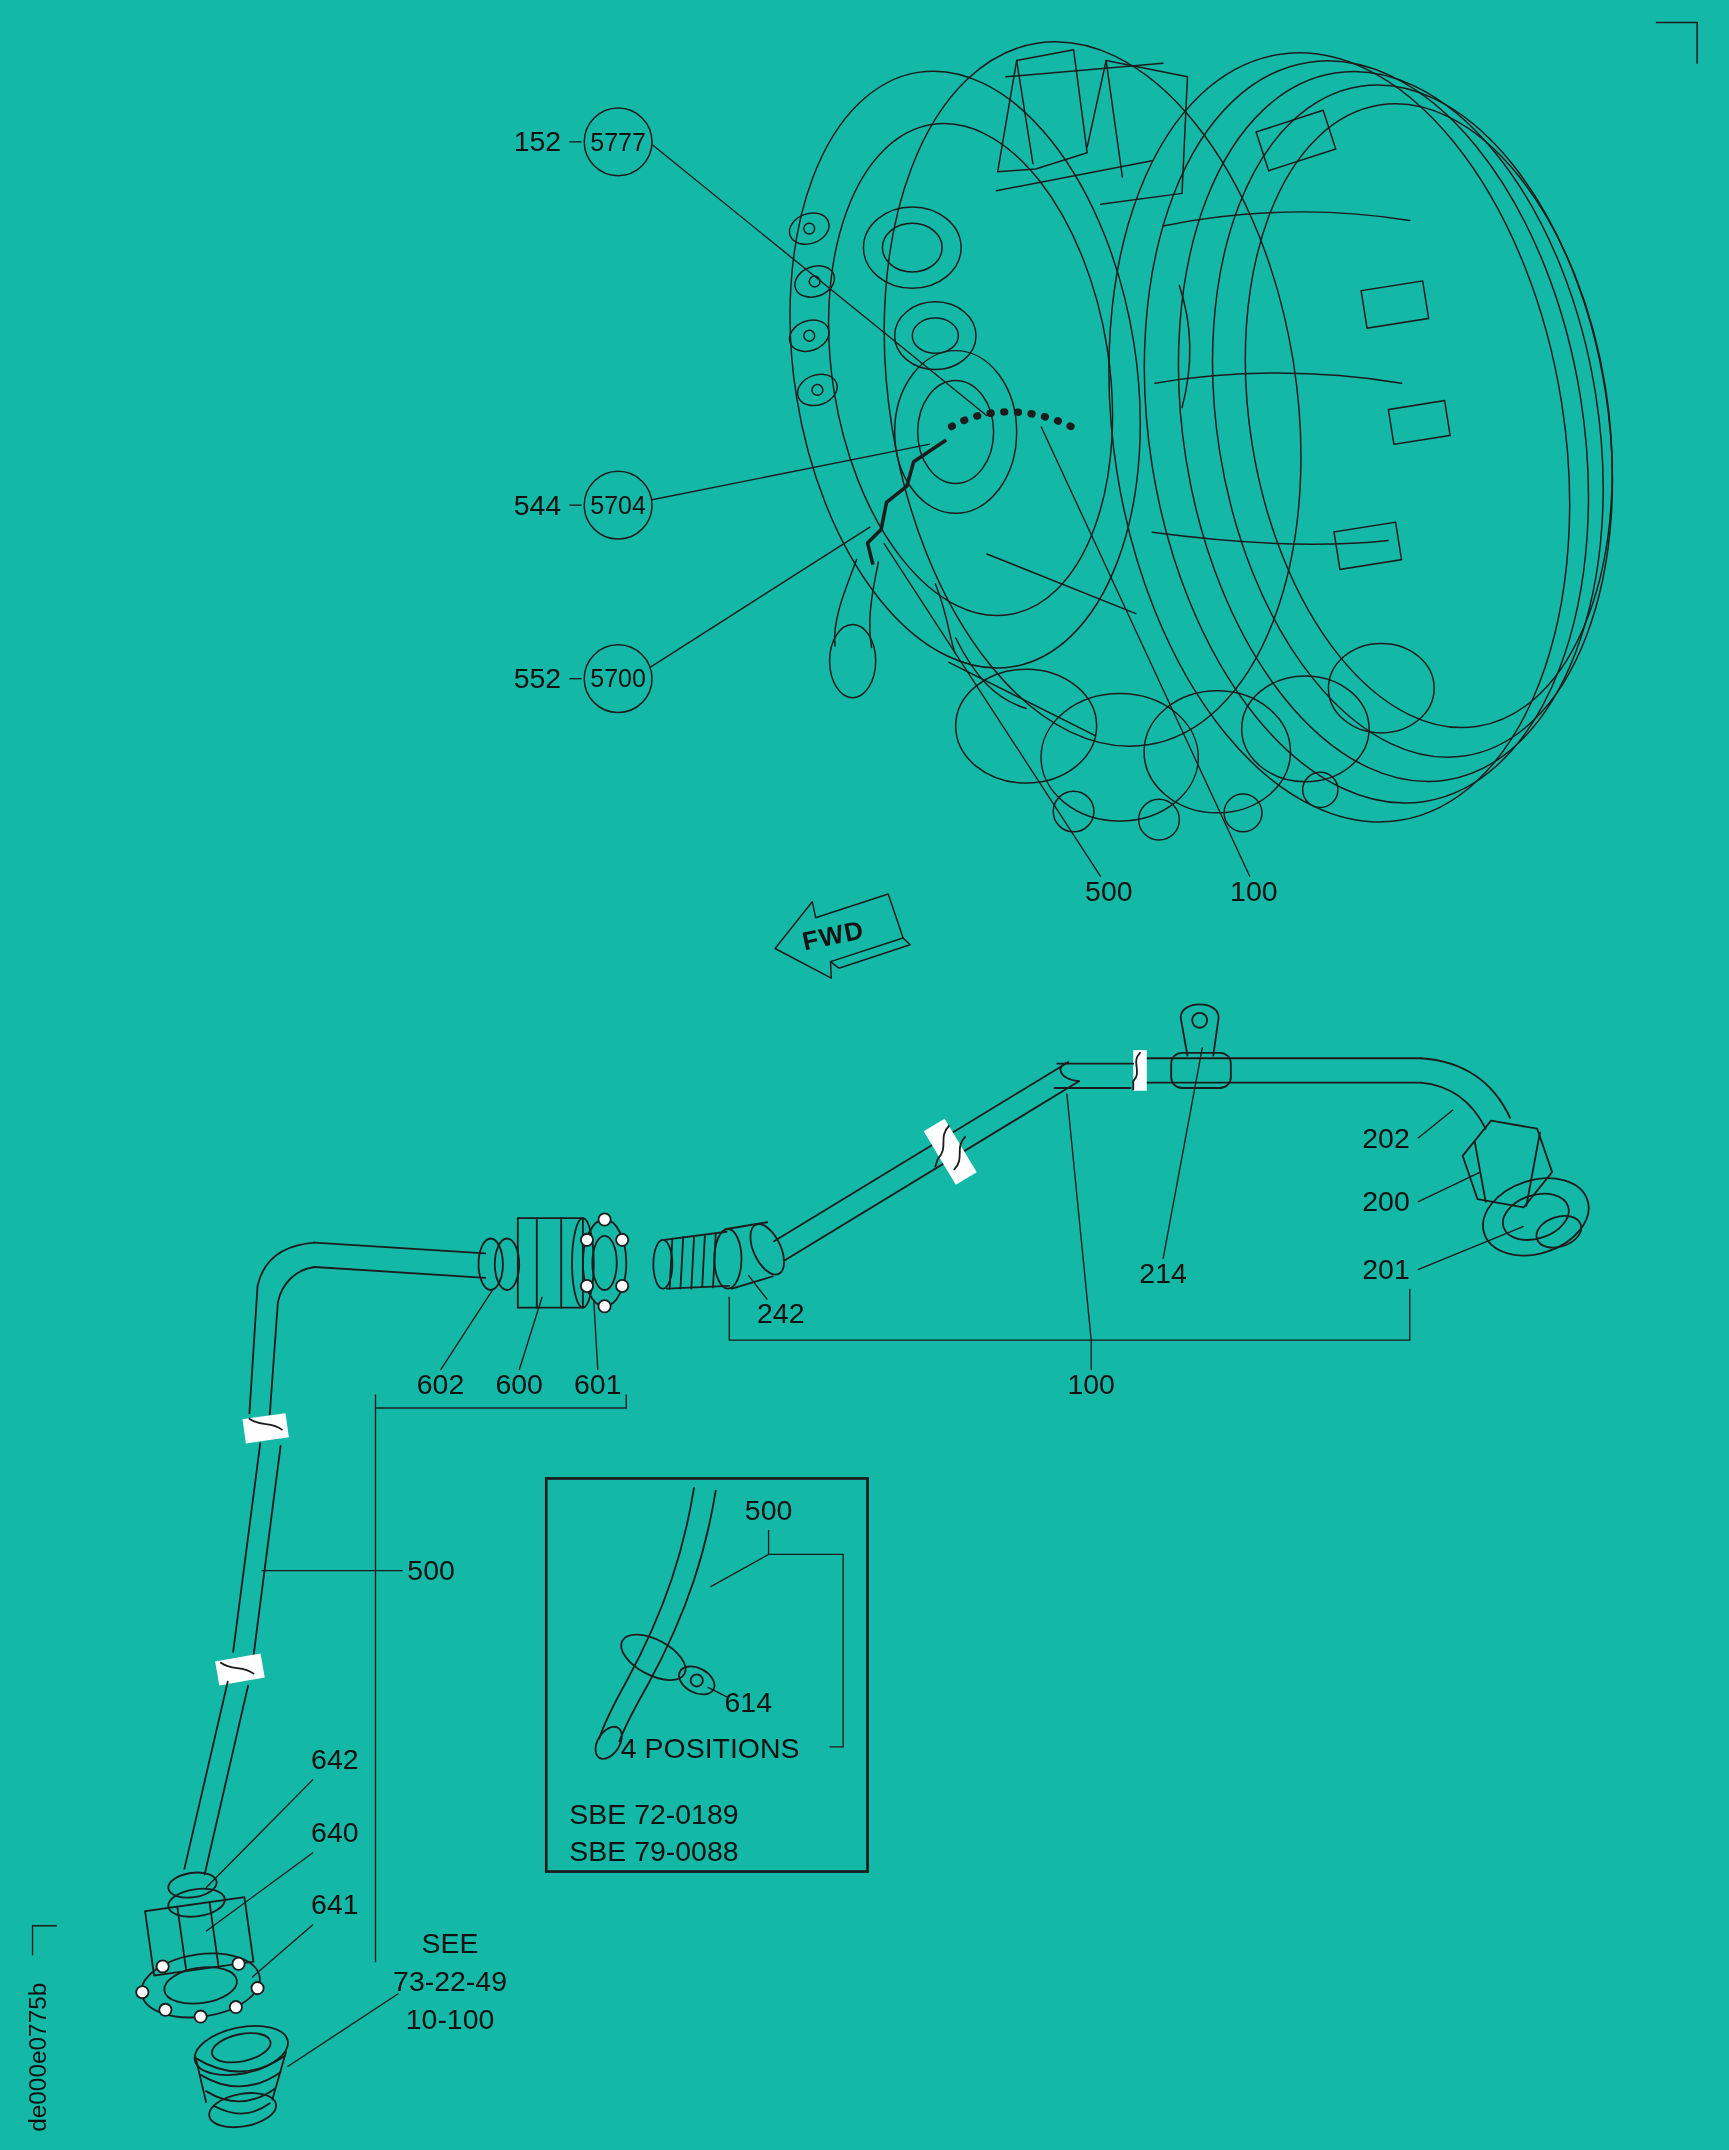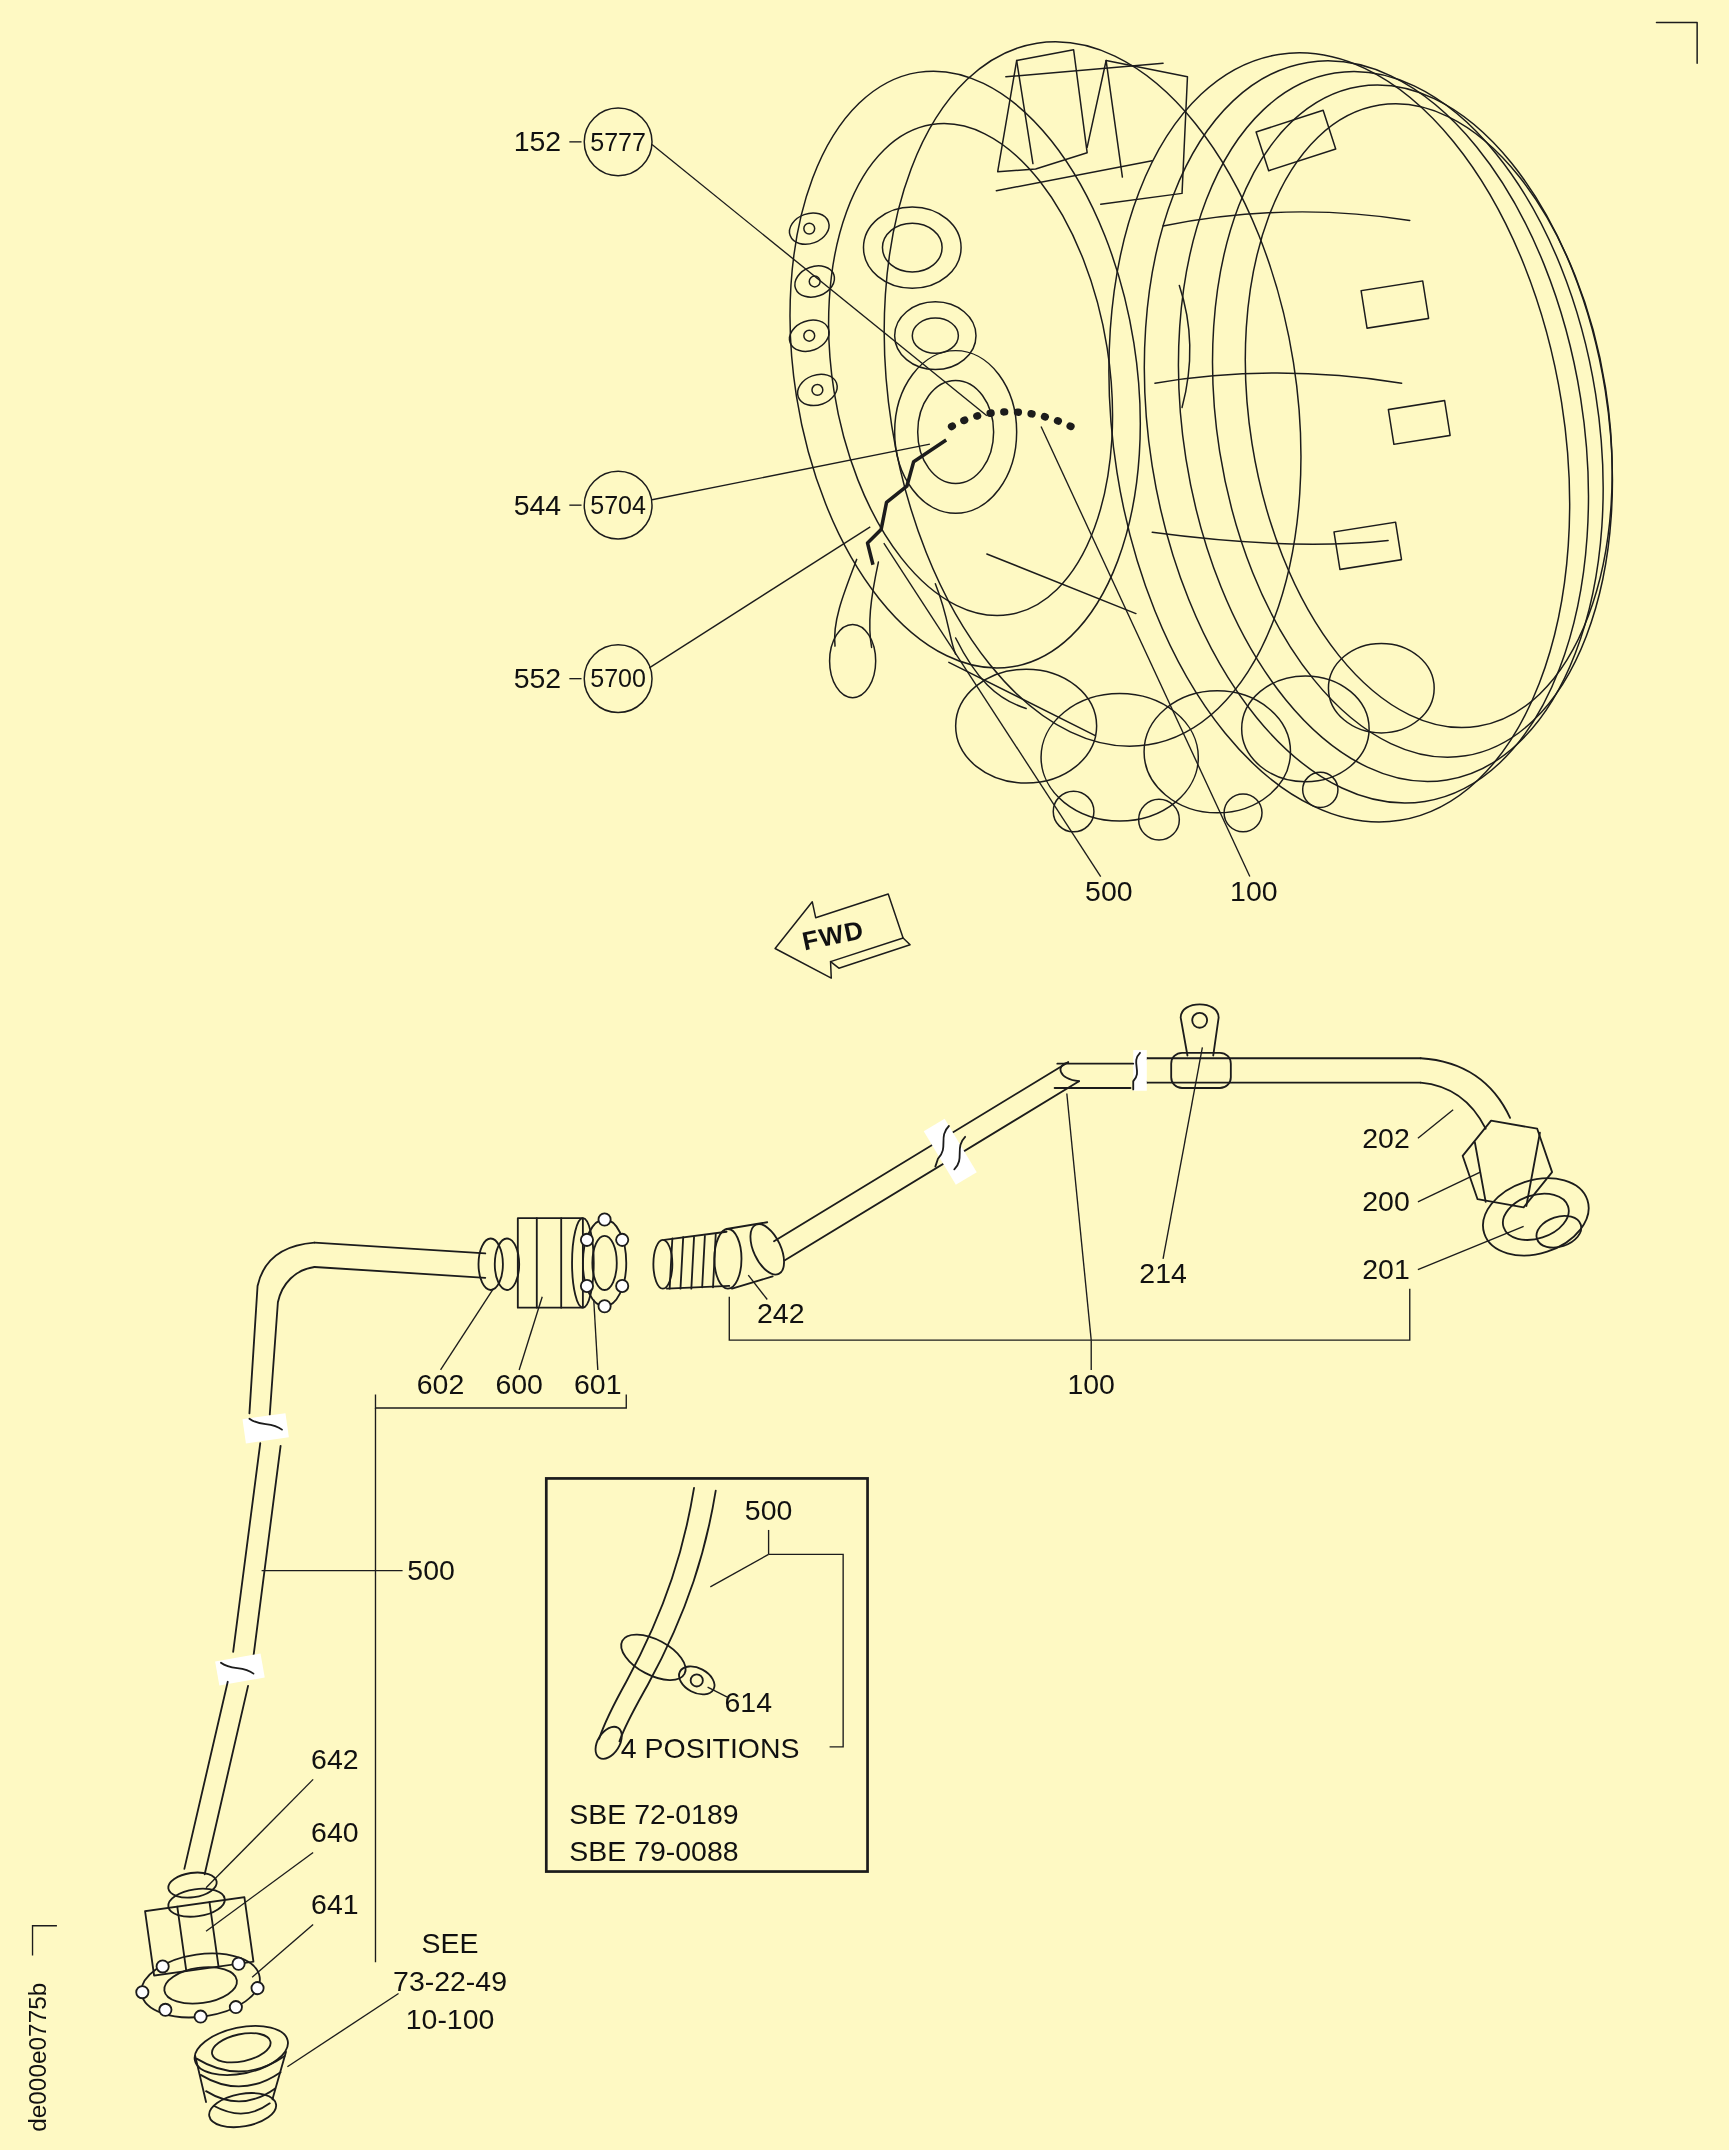--- a/index.html
+++ b/index.html
@@ -1,16 +1,16 @@
 <!DOCTYPE html>
 <html style="font-size:10.4px"><head>
 <meta charset="utf-8">
 <style>
   html,body{margin:0;padding:0;background:#ffffff;}
-  .page{position:relative;width:1729px;height:2151px;background:#fef9c3;overflow:hidden;}
+  .page{position:relative;width:1729px;height:2151px;background:#14b8a6;overflow:hidden;}
   svg{display:block;width:1729px;height:2151px;}
   text{font-family:"Liberation Sans","DejaVu Sans",sans-serif;fill:#111;stroke:none;}
   .lbl{font-size:21px;}
   .ref{font-size:18.5px;}
   .fwd{font-size:19px;font-weight:bold;letter-spacing:1px;}
   .fig{font-size:18px;}
   .ln{stroke:#1c1c1c;fill:none;stroke-width:1.1;stroke-linecap:round;stroke-linejoin:round;}
   .ld{stroke:#1c1c1c;fill:none;stroke-width:1;}
   .tube{stroke:#1c1c1c;fill:none;stroke-width:1.35;stroke-linecap:round;stroke-linejoin:round;}
   .mask{fill:#ffffff;stroke:none;}

